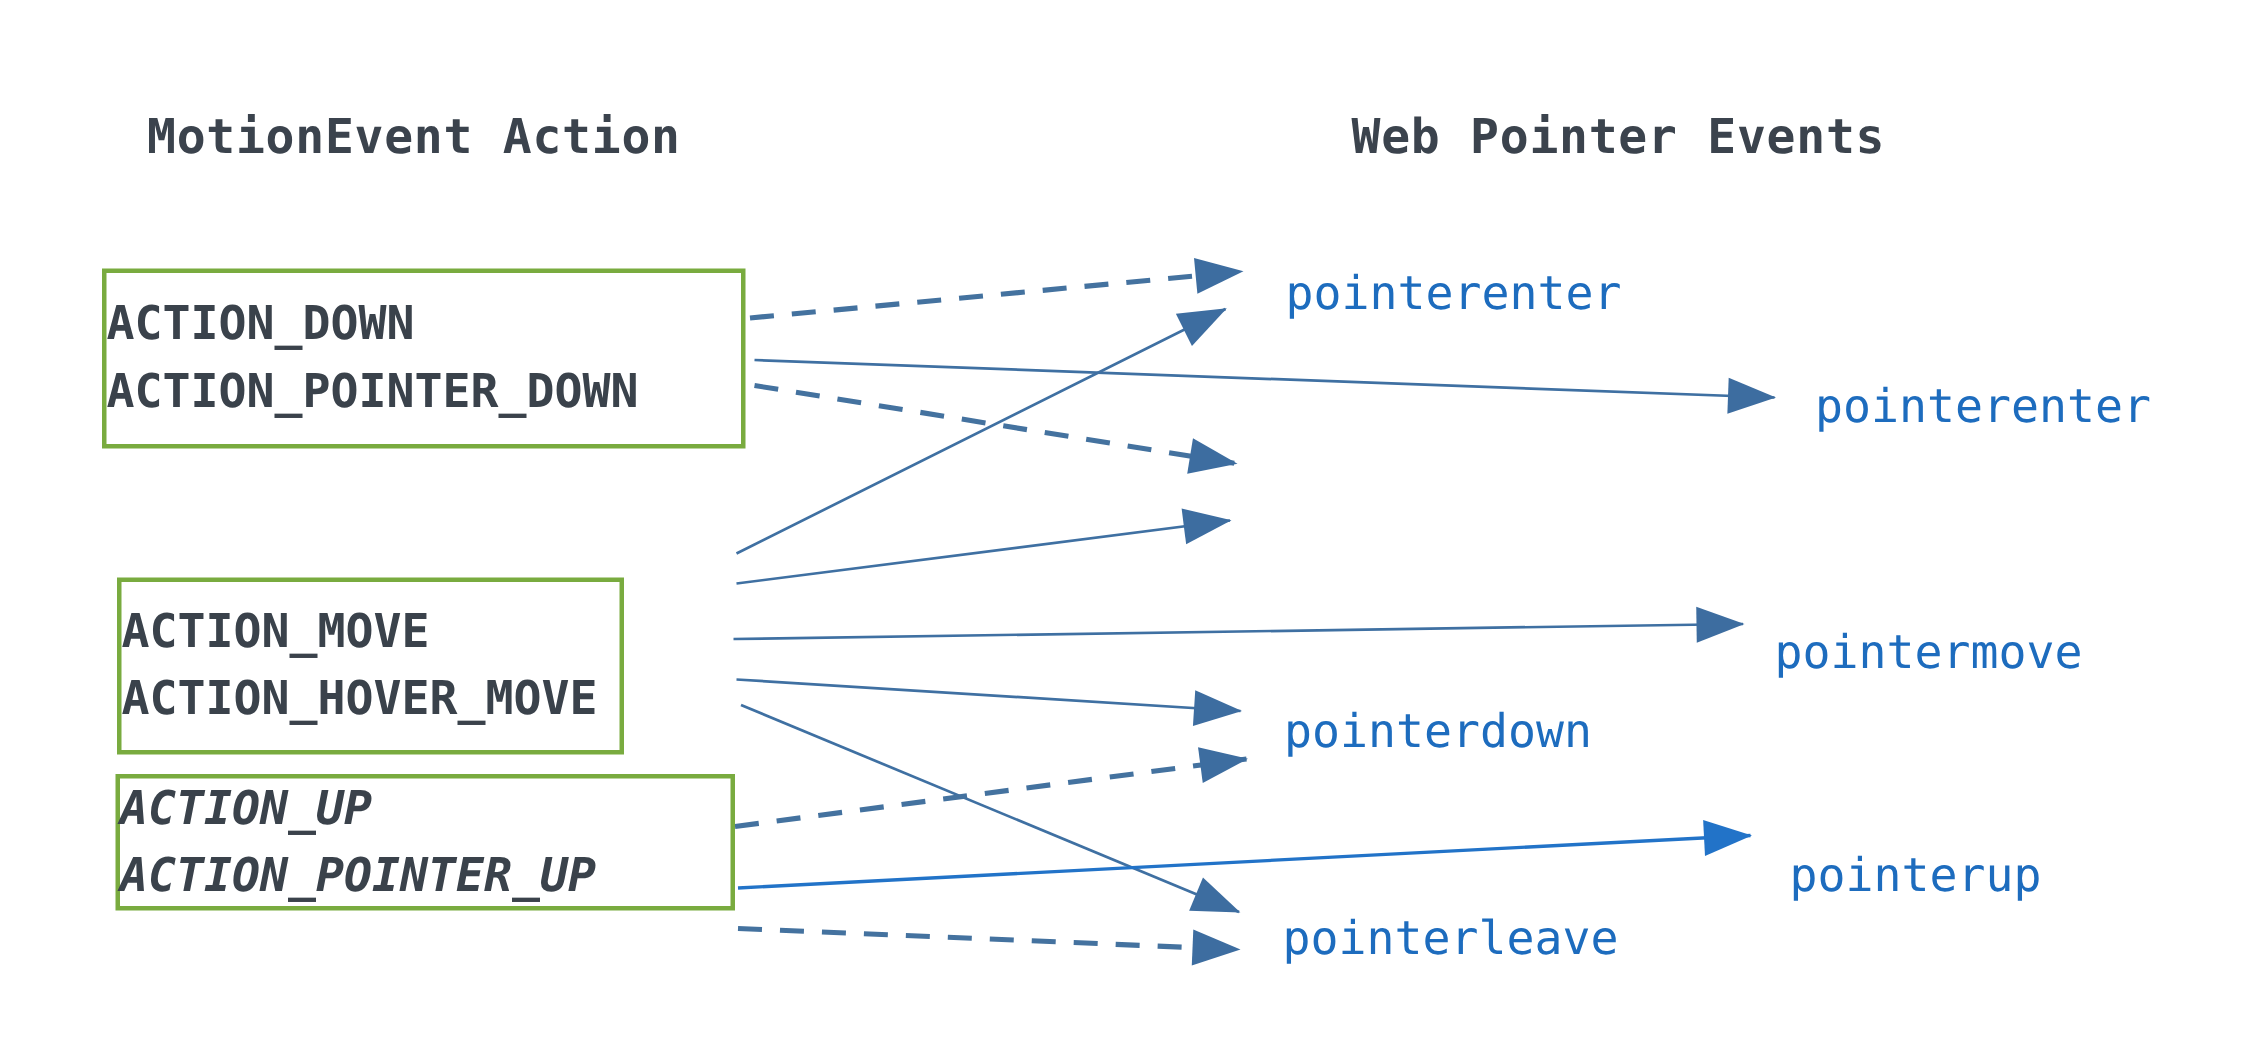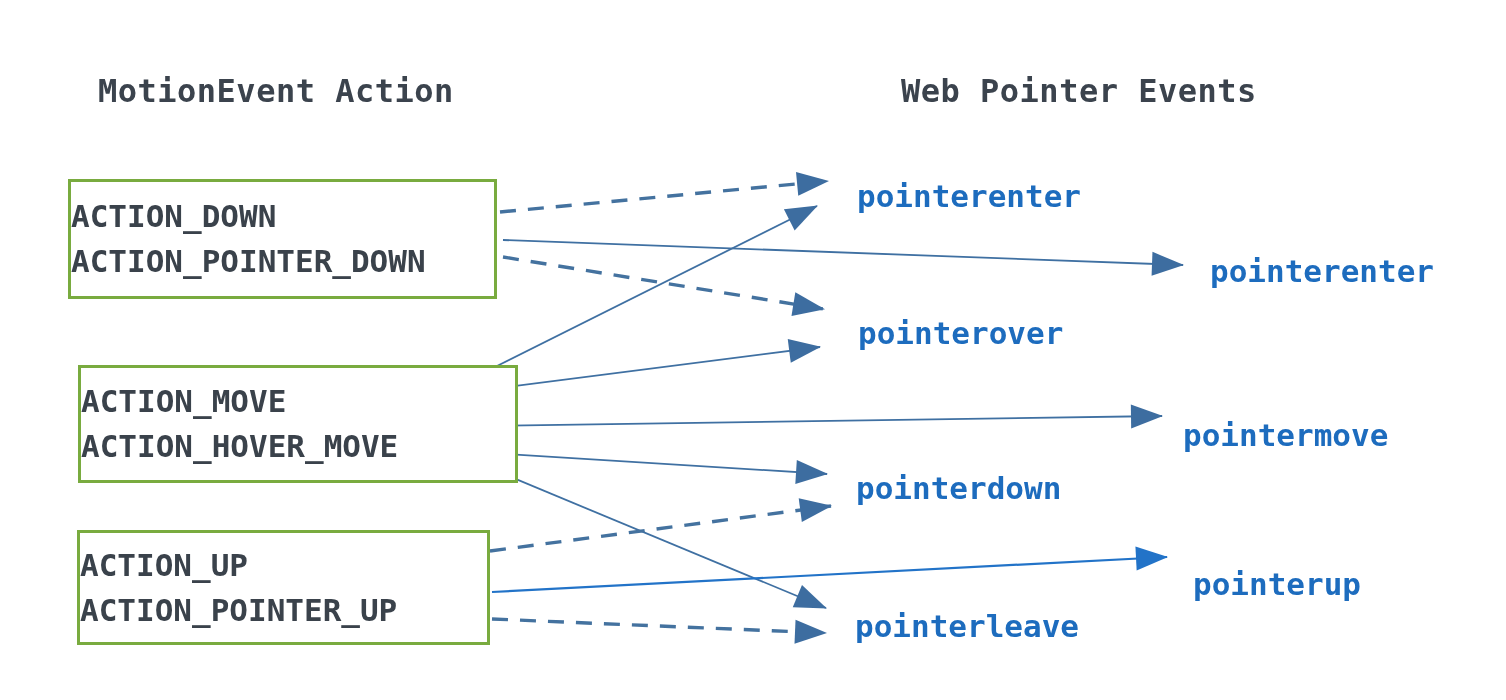--- a/index.html
+++ b/index.html
@@ -38,21 +38,21 @@
     font-size: 31px;
     font-weight: bold;
     color: #3a424b;
     line-height: 45px;
     white-space: nowrap;
   }
   .event-label {
     position: absolute;
     transform: translateY(-50%);
     font-size: 31px;
-    font-weight: bold;
+    font-weight: normal;
     color: #1d6cbe;
     white-space: nowrap;
     z-index: 2;
   }
   svg.edges-layer {
     position: absolute;
     left: 0;
     top: 0;
     width: 1506px;
     height: 700px;
@@ -91,31 +91,30 @@
     </svg>
 
   <div class="col-title" style="left:98px; top:72px;">MotionEvent Action</div>
   <div class="col-title" style="left:901px; top:72px;">Web Pointer Events</div>
 
   <div class="action-box" style="left:68px; top:179px; width:429px; height:120px;">
     <div class="action-line">ACTION_DOWN</div>
     <div class="action-line">ACTION_POINTER_DOWN</div>
   </div>
 
-  <div class="action-box" style="left:78px; top:365px; width:440px; height:118px;">
+  <div class="action-box" style="left:78px; top:385px; width:338px; height:118px;">
     <div class="action-line">ACTION_MOVE</div>
     <div class="action-line">ACTION_HOVER_MOVE</div>
   </div>
 
-  <div class="action-box" style="left:77px; top:530px; width:413px; height:115px;">
+  <div class="action-box" style="left:77px; top:516px; width:413px; height:91px;font-style:italic;">
     <div class="action-line">ACTION_UP</div>
     <div class="action-line">ACTION_POINTER_UP</div>
   </div>
 
   <div class="event-label" style="left:857px;  top:196px;">pointerenter</div>
   <div class="event-label" style="left:1210px; top:271px;">pointerenter</div>
-  <div class="event-label" style="left:858px;  top:333px;">pointerover</div>
   <div class="event-label" style="left:1183px; top:435px;">pointermove</div>
   <div class="event-label" style="left:856px;  top:488px;">pointerdown</div>
   <div class="event-label" style="left:1193px; top:559px;margin-top:25px;">pointerup</div>
   <div class="event-label" style="left:855px;  top:626px;">pointerleave</div>
 
 </div>
 
 </body></html>

